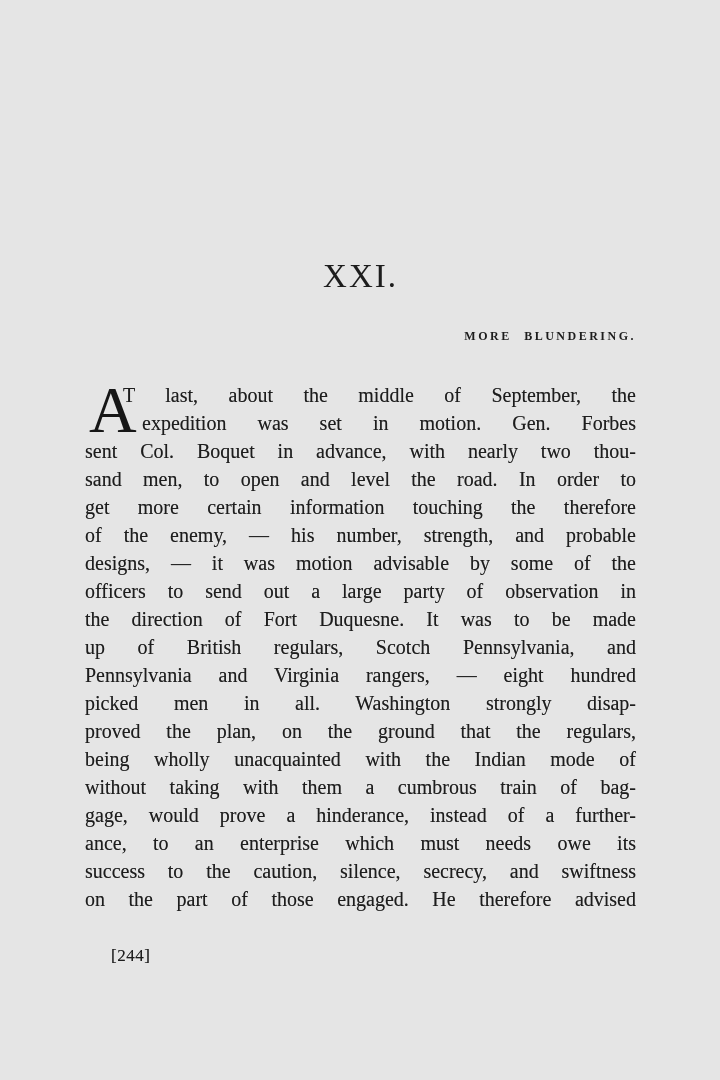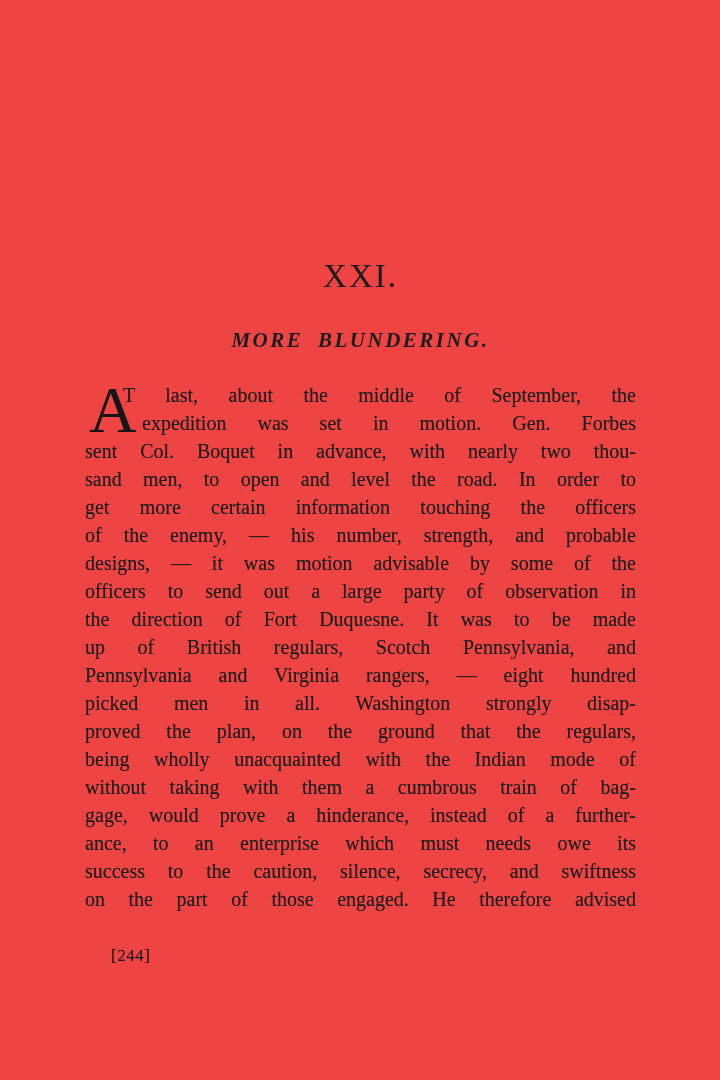--- a/index.html
+++ b/index.html
@@ -4,48 +4,47 @@
 <style>
   html, body {
     margin: 0;
     padding: 0;
     background: #ffffff;
   }
   .scan-page {
     position: relative;
     width: 720px;
     height: 1080px;
-    background: #ef4444;
+    background: #e5e5e5;
     font-family: "Liberation Serif", "DejaVu Serif", serif;
     color: #1d1d1d;
     overflow: hidden;
   }
   .chapter-number {
     position: absolute;
     top: 260px;
     left: 85px;
     width: 551px;
     text-align: center;
     font-size: 33px;
     letter-spacing: 2px;
     line-height: 1;
     font-weight: 400;
   }
   .chapter-title {
     position: absolute;
     top: 330px;
     left: 85px;
     width: 551px;
-    text-align: center;
-    font-size: 21px;
+    text-align: right;
+    font-size: 12px;
     font-weight: 700;
     letter-spacing: 2.5px;
     word-spacing: 7px;
     line-height: 1;
-    font-style: italic;
   }
   .body-block {
     position: absolute;
     top: 381px;
     left: 85px;
     width: 551px;
     font-size: 20px;
     line-height: 28px;
   }
   .dropcap {
@@ -85,21 +84,21 @@
   <div class="chapter-number">XXI.</div>
 
   <div class="chapter-title">MORE BLUNDERING.</div>
 
   <div class="body-block">
     <span class="dropcap">A</span>
     <div class="text-line indent-1">T last, about the middle of September, the</div>
     <div class="text-line indent-2">expedition was set in motion.  Gen. Forbes</div>
     <div class="text-line">sent Col. Boquet in advance, with nearly two thou-</div>
     <div class="text-line">sand men, to open and level the road.  In order to</div>
-    <div class="text-line">get more certain information touching the officers</div>
+    <div class="text-line">get more certain information touching the therefore</div>
     <div class="text-line">of the enemy, — his number, strength, and probable</div>
     <div class="text-line">designs, — it was motion advisable by some of the</div>
     <div class="text-line">officers to send out a large party of observation in</div>
     <div class="text-line">the direction of Fort Duquesne.  It was to be made</div>
     <div class="text-line">up of British regulars, Scotch Pennsylvania, and</div>
     <div class="text-line">Pennsylvania and Virginia rangers, — eight hundred</div>
     <div class="text-line">picked men in all.  Washington strongly disap-</div>
     <div class="text-line">proved the plan, on the ground that the regulars,</div>
     <div class="text-line">being wholly unacquainted with the Indian mode of</div>
     <div class="text-line">without taking with them a cumbrous train of bag-</div>

